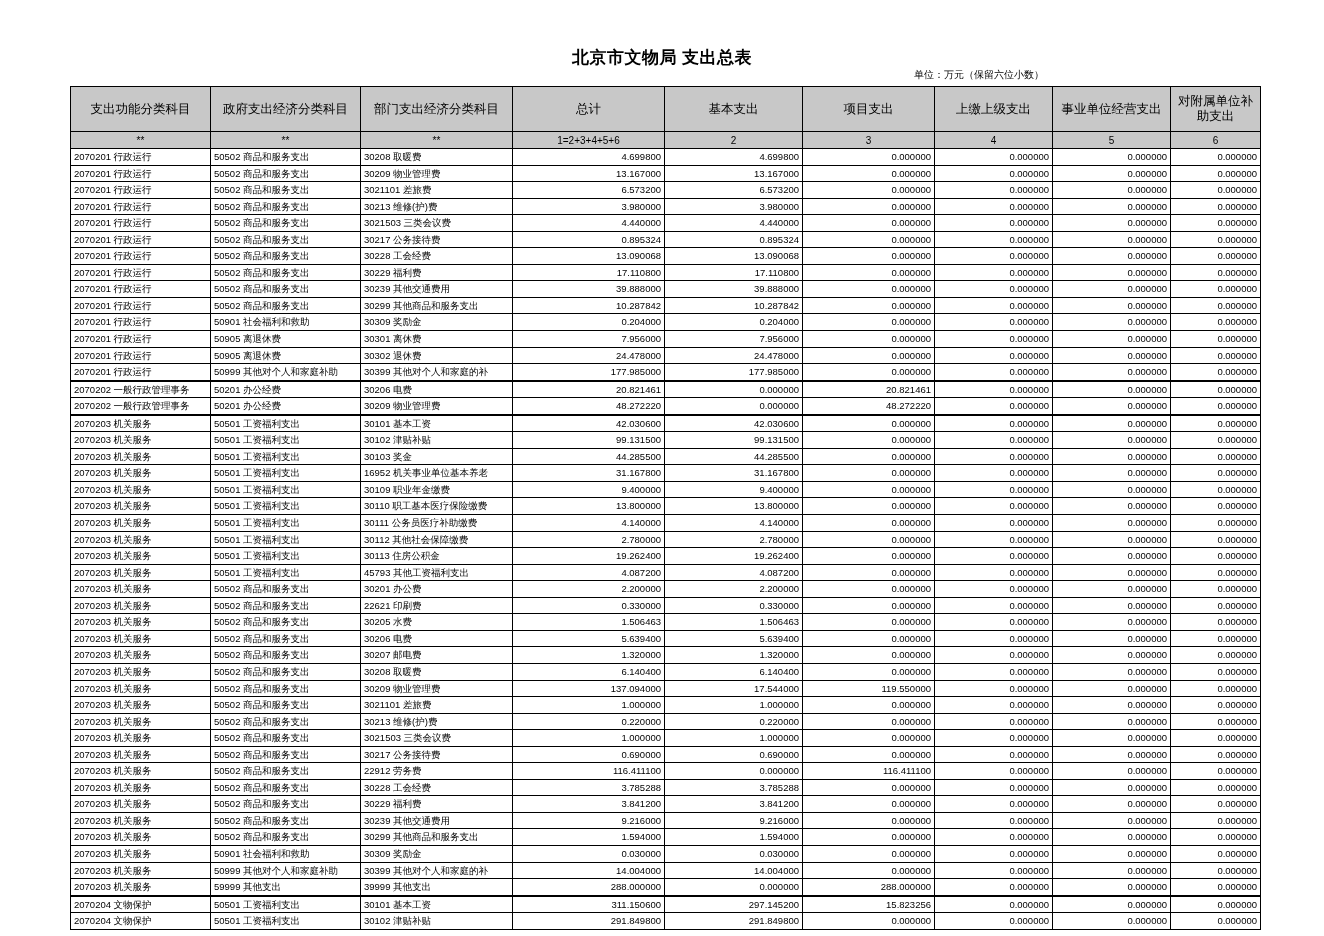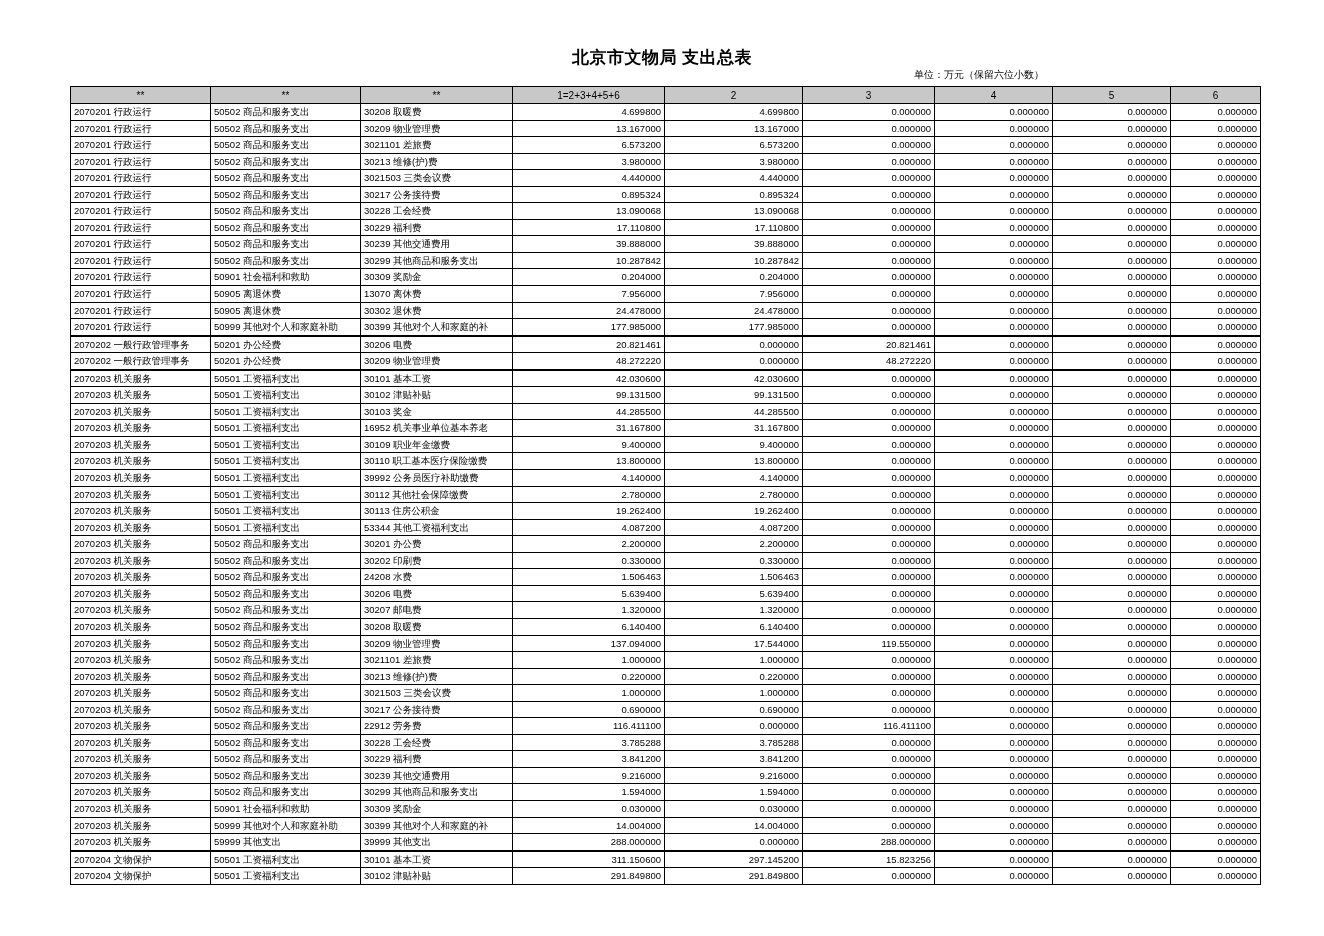--- a/index.html
+++ b/index.html
@@ -123,20 +123,31 @@
           <col class="cw2">
           <col class="cw3">
           <col class="cw4">
         <col class="cw5">
           <col class="cw6">
           <col class="cw7">
           <col class="cw8">
           <col class="cw9">
       </colgroup>
       <thead>
+        <tr id="hdr-row">
+            <th class="head-main">支出功能分类科目</th>
+            <th class="head-main">政府支出经济分类科目</th>
+            <th class="head-main">部门支出经济分类科目</th>
+            <th class="head-main vb-left">总计</th>
+            <th class="head-main">基本支出</th>
+            <th class="head-main">项目支出</th>
+            <th class="head-main vb-left">上缴上级支出</th>
+            <th class="head-main">事业单位经营支出</th>
+            <th class="head-main">对附属单位补助支出</th>
+          </tr>
         <tr id="sub-row">
             <th class="head-num">**</th>
             <th class="head-num">**</th>
             <th class="head-num">**</th>
             <th class="head-num vb-left">1=2+3+4+5+6</th>
             <th class="head-num">2</th>
             <th class="head-num">3</th>
             <th class="head-num vb-left">4</th>
             <th class="head-num">5</th>
             <th class="head-num">6</th>
@@ -260,21 +271,21 @@
             <td class="c-num vb-left">0.204000</td>
             <td class="c-num">0.204000</td>
             <td class="c-num">0.000000</td>
             <td class="c-num vb-left">0.000000</td>
             <td class="c-num">0.000000</td>
             <td class="c-num">0.000000</td>
           </tr>
           <tr>
             <td class="c-text">2070201 行政运行</td>
             <td class="c-text">50905 离退休费</td>
-            <td class="c-text">13070 离休费</td>
+            <td class="c-text">30301 离休费</td>
             <td class="c-num vb-left">7.956000</td>
             <td class="c-num">7.956000</td>
             <td class="c-num">0.000000</td>
             <td class="c-num vb-left">0.000000</td>
             <td class="c-num">0.000000</td>
             <td class="c-num">0.000000</td>
           </tr>
           <tr>
             <td class="c-text">2070201 行政运行</td>
             <td class="c-text">50905 离退休费</td>
@@ -381,21 +392,21 @@
             <td class="c-num vb-left">13.800000</td>
             <td class="c-num">13.800000</td>
             <td class="c-num">0.000000</td>
             <td class="c-num vb-left">0.000000</td>
             <td class="c-num">0.000000</td>
             <td class="c-num">0.000000</td>
           </tr>
           <tr>
             <td class="c-text">2070203 机关服务</td>
             <td class="c-text">50501 工资福利支出</td>
-            <td class="c-text">39992 公务员医疗补助缴费</td>
+            <td class="c-text">30111 公务员医疗补助缴费</td>
             <td class="c-num vb-left">4.140000</td>
             <td class="c-num">4.140000</td>
             <td class="c-num">0.000000</td>
             <td class="c-num vb-left">0.000000</td>
             <td class="c-num">0.000000</td>
             <td class="c-num">0.000000</td>
           </tr>
           <tr>
             <td class="c-text">2070203 机关服务</td>
             <td class="c-text">50501 工资福利支出</td>
@@ -414,21 +425,21 @@
             <td class="c-num vb-left">19.262400</td>
             <td class="c-num">19.262400</td>
             <td class="c-num">0.000000</td>
             <td class="c-num vb-left">0.000000</td>
             <td class="c-num">0.000000</td>
             <td class="c-num">0.000000</td>
           </tr>
           <tr>
             <td class="c-text">2070203 机关服务</td>
             <td class="c-text">50501 工资福利支出</td>
-            <td class="c-text">53344 其他工资福利支出</td>
+            <td class="c-text">45793 其他工资福利支出</td>
             <td class="c-num vb-left">4.087200</td>
             <td class="c-num">4.087200</td>
             <td class="c-num">0.000000</td>
             <td class="c-num vb-left">0.000000</td>
             <td class="c-num">0.000000</td>
             <td class="c-num">0.000000</td>
           </tr>
           <tr>
             <td class="c-text">2070203 机关服务</td>
             <td class="c-text">50502 商品和服务支出</td>
@@ -436,32 +447,32 @@
             <td class="c-num vb-left">2.200000</td>
             <td class="c-num">2.200000</td>
             <td class="c-num">0.000000</td>
             <td class="c-num vb-left">0.000000</td>
             <td class="c-num">0.000000</td>
             <td class="c-num">0.000000</td>
           </tr>
           <tr>
             <td class="c-text">2070203 机关服务</td>
             <td class="c-text">50502 商品和服务支出</td>
-            <td class="c-text">30202 印刷费</td>
+            <td class="c-text">22621 印刷费</td>
             <td class="c-num vb-left">0.330000</td>
             <td class="c-num">0.330000</td>
             <td class="c-num">0.000000</td>
             <td class="c-num vb-left">0.000000</td>
             <td class="c-num">0.000000</td>
             <td class="c-num">0.000000</td>
           </tr>
           <tr>
             <td class="c-text">2070203 机关服务</td>
             <td class="c-text">50502 商品和服务支出</td>
-            <td class="c-text">24208 水费</td>
+            <td class="c-text">30205 水费</td>
             <td class="c-num vb-left">1.506463</td>
             <td class="c-num">1.506463</td>
             <td class="c-num">0.000000</td>
             <td class="c-num vb-left">0.000000</td>
             <td class="c-num">0.000000</td>
             <td class="c-num">0.000000</td>
           </tr>
           <tr>
             <td class="c-text">2070203 机关服务</td>
             <td class="c-text">50502 商品和服务支出</td>

